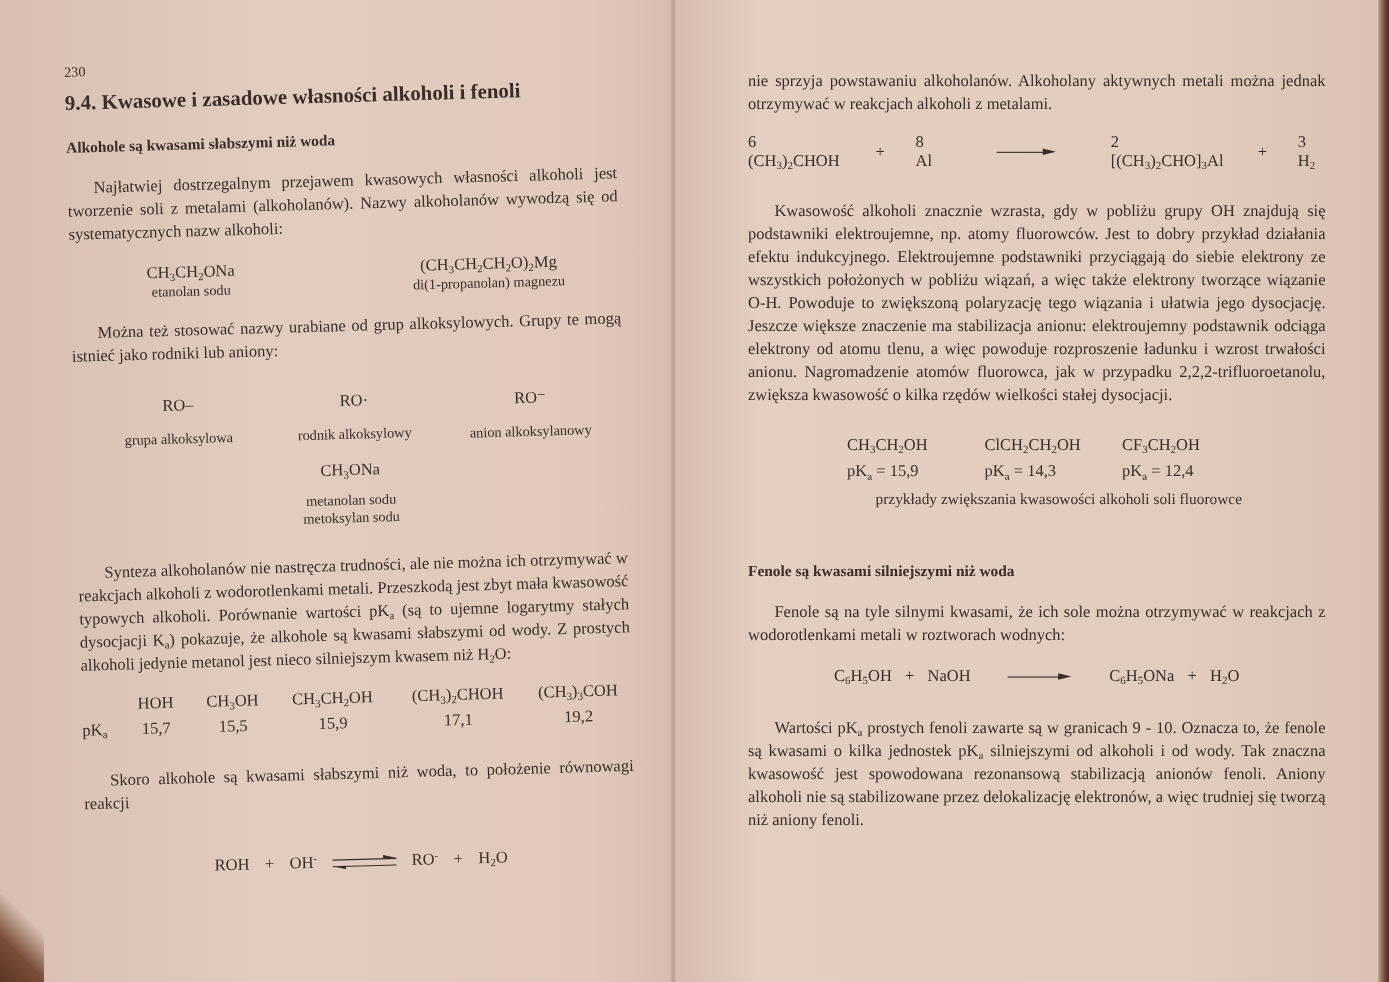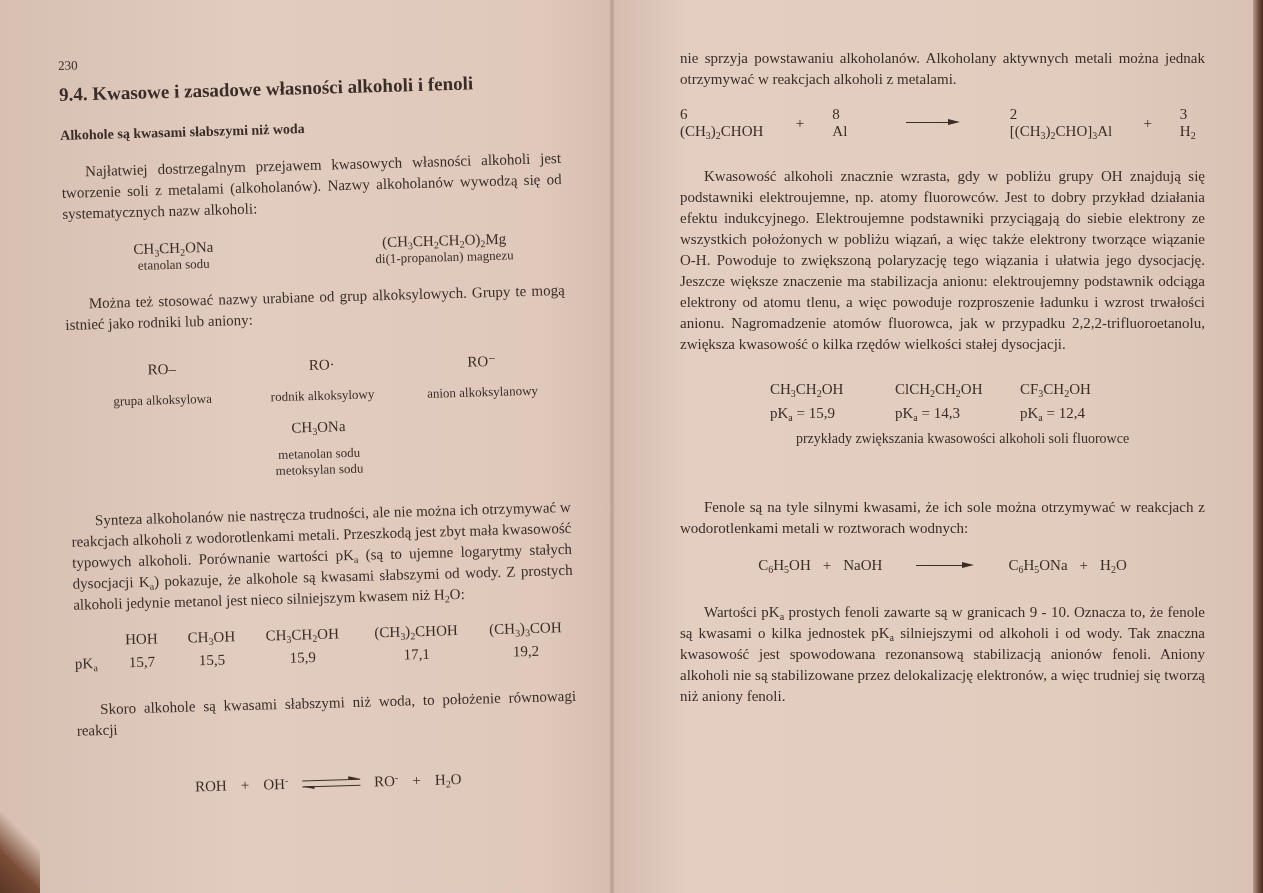--- a/index.html
+++ b/index.html
@@ -182,21 +182,21 @@
           <span class="top"></span>
           <span class="bot"></span>
         </span>
       <span>RO<sup>-</sup></span>
       <span>+</span>
       <span>H<sub>2</sub>O</span>
     </div>
   </div>
 
   <div class="content right-content">
-    <p class="para noindent" style="margin-top:18px">nie sprzyja powstawaniu alkoholanów. Alkoholany aktywnych metali można jednak  otrzymywać w reakcjach alkoholi z metalami.</p>
+    <p class="para noindent" style="margin-top:34px">nie sprzyja powstawaniu alkoholanów. Alkoholany aktywnych metali można jednak  otrzymywać w reakcjach alkoholi z metalami.</p>
 
     <div class="equation" style="gap:28px; margin: 16px 0 26px 0;">
       <span>6 (CH<sub>3</sub>)<sub>2</sub>CHOH</span>
       <span>+</span>
       <span>8 Al</span>
       <span class="arrow arrow-fwd" style="margin: 0 22px"></span>
       <span>2 [(CH<sub>3</sub>)<sub>2</sub>CHO]<sub>3</sub>Al</span>
       <span>+</span>
       <span>3 H<sub>2</sub></span>
     </div>
@@ -206,20 +206,21 @@
     <div class="halo-grid">
       <div class="cell c1">CH<sub>3</sub>CH<sub>2</sub>OH</div>
       <div class="cell c2">ClCH<sub>2</sub>CH<sub>2</sub>OH</div>
       <div class="cell c3">CF<sub>3</sub>CH<sub>2</sub>OH</div>
       <div class="cell c1">pK<sub>a</sub> = 15,9</div>
       <div class="cell c2">pK<sub>a</sub> = 14,3</div>
       <div class="cell c3">pK<sub>a</sub> = 12,4</div>
     </div>
     <div class="halo-caption">przykłady zwiększania kwasowości alkoholi soli fluorowce</div>
 
+    <h2 class="subtitle">Fenole są kwasami silniejszymi niż woda</h2>
     <p class="para" style="margin-top:8px">Fenole są na tyle silnymi kwasami, że ich sole można otrzymywać w reakcjach  z wodorotlenkami metali w roztworach wodnych:</p>
 
     <div class="equation" style="gap:12px; margin: 18px 0 28px 0;">
       <span>C<sub>6</sub>H<sub>5</sub>OH</span>
       <span>+</span>
       <span>NaOH</span>
       <span class="arrow arrow-fwd" style="margin: 0 22px"></span>
       <span>C<sub>6</sub>H<sub>5</sub>ONa</span>
       <span>+</span>
       <span>H<sub>2</sub>O</span>

